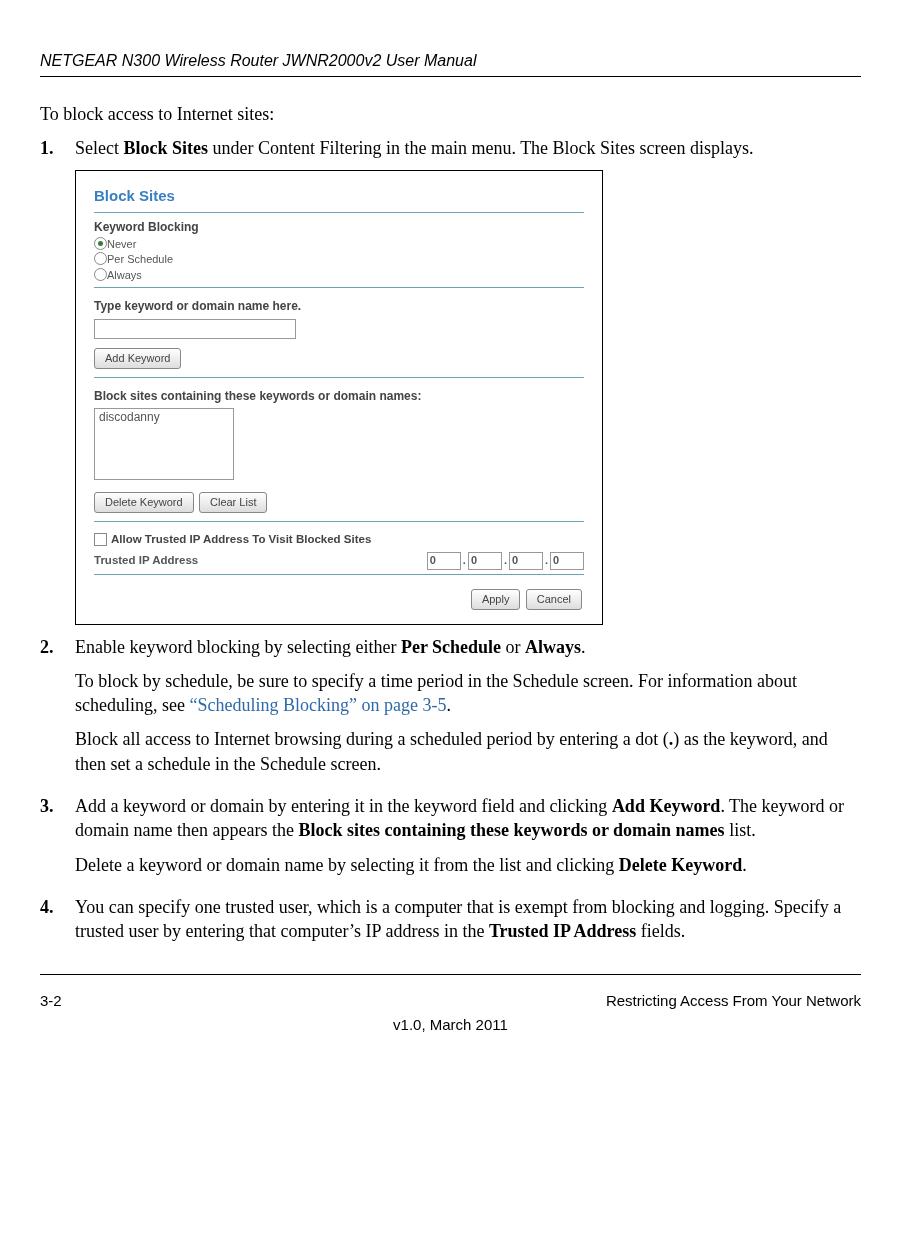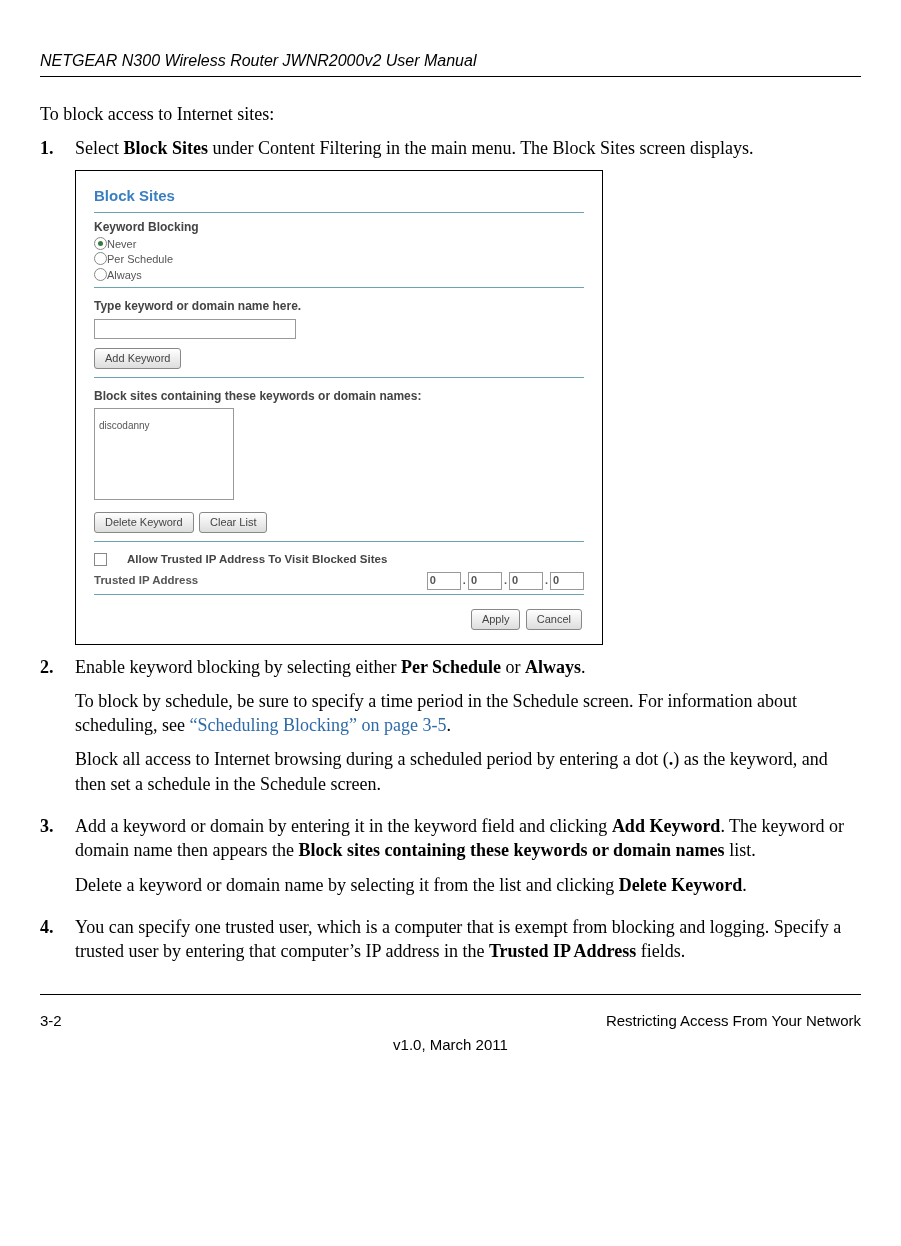--- a/index.html
+++ b/index.html
@@ -117,29 +117,29 @@
     padding: 2px 10px;
     font-size: 11px;
     color: #444;
     margin: 4px 2px 4px 0;
   }
   .fig-listbox {
     border: 1px solid #999;
     background: #fff;
     width: 130px;
     height: 70px;
-    padding: 10px 4px;
-    font-size: 10px;
+    padding: 0 4px;
+    font-size: 12px;
     color: #555;
     margin: 4px 0 8px 0;
   }
   .fig-checkbox-row {
     display: flex;
     align-items: center;
-    gap: 20px;
+    gap: 4px;
     font-weight: bold;
     font-size: 11.5px;
     color: #444;
     margin: 4px 0;
   }
   .fig-checkbox {
     width: 11px;
     height: 11px;
     border: 1px solid #888;
     display: inline-block;

